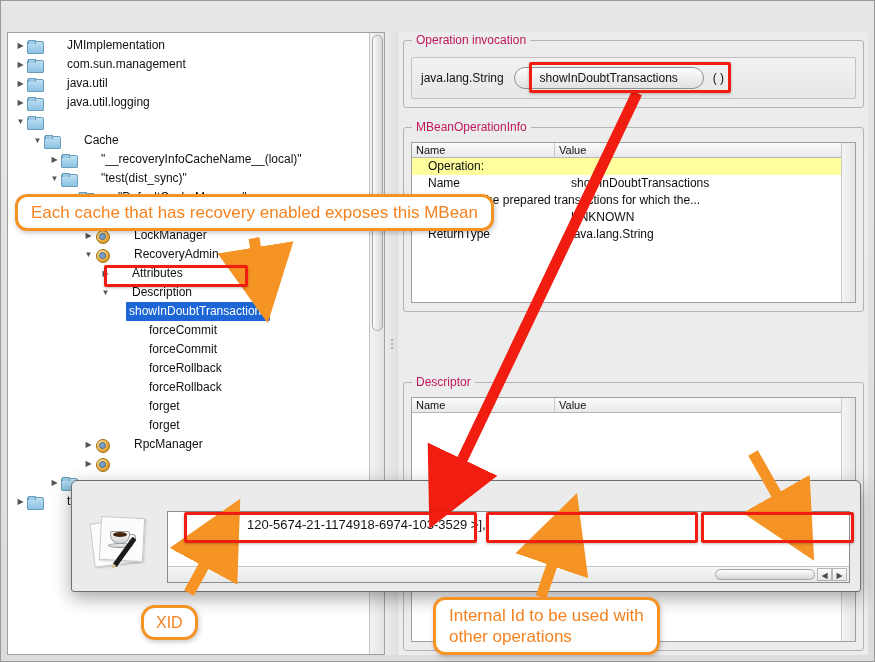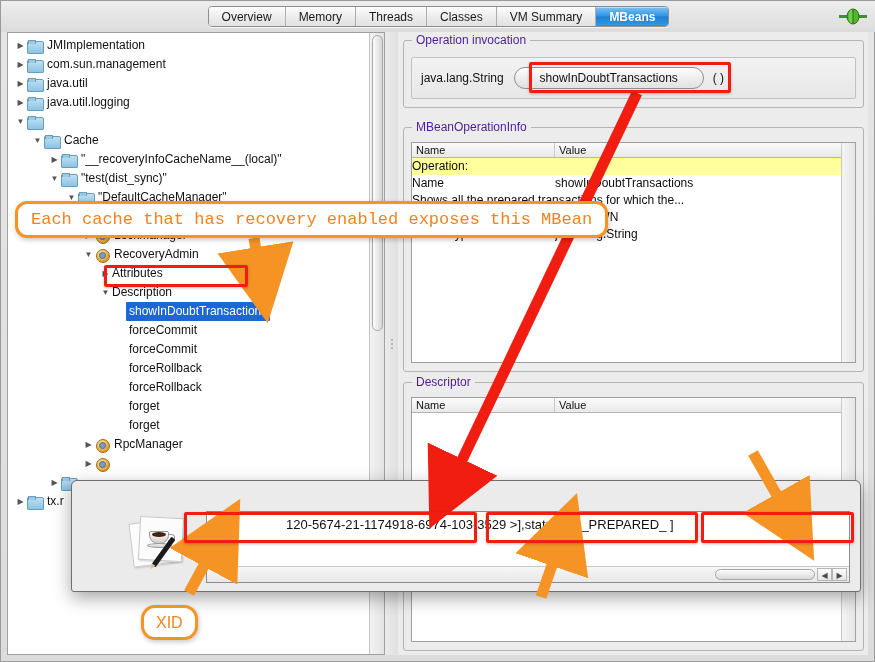--- a/index.html
+++ b/index.html
@@ -86,21 +86,21 @@
   .mbicon:before{
     content:""; position:absolute; left:1px; top:1px; width:12px; height:12px;
     border-radius:50%;
     background: radial-gradient(circle at 35% 30%, #ffe9a0, #e8a93c 60%, #b97d18);
     border:1px solid #9d6c12;
   }
   .mbicon:after{
     content:""; position:absolute; left:4px; top:4px; width:5px;height:5px;
     border-radius:50%; background:#7a9dc2; border:1px solid #4d6f93;
   }
-  .tlabel { line-height:19px; }
+  .tlabel { line-height:19px;margin-left:20px; }
   .tlabel.sel {
     background:#1d66d6; color:#fff; padding:0 3px; margin-left:-3px;
     border-radius:1px;
   }
   
   #tree-vscroll {
     position:absolute; right:0; top:0; width:15px; bottom:0;
     background:linear-gradient(to right,#f2f2f2,#e4e4e4);
     border-left:1px solid #c4c4c4;
   }
@@ -124,58 +124,58 @@
 
   
   #right-pane { position:absolute; left:392px; top:0; right:0; bottom:0; }
 
   .group {
     position:absolute; border:1px solid #b4b4b4; border-radius:3px;
     background:#ececec;
   }
   .group > .legend {
     position:absolute; left:8px; top:-8px; background:#ececec;
-    padding:0 4px; font-size:12px; color:#4c1d95;
+    padding:0 4px; font-size:12px; color:#be185d;
   }
 
   #grp-invocation { left:4px; top:8px; right:4px; height:68px; }
   #invoke-box {
     position:absolute; left:7px; top:16px; right:7px; height:42px;
     background:linear-gradient(#f2f2f2,#e7e7e7);
     border:1px solid #c2c2c2; border-radius:2px;
     display:flex; align-items:center; padding:0 9px;
   }
   #rettype { font-size:12px; color:#111; margin-right:10px; }
   #op-button {
     min-width:190px; height:22px; line-height:21px; text-align:center;
     font-size:12px; color:#121212;
     background:linear-gradient(#fefefe,#ededed 55%,#e2e2e2);
     border:1px solid #8f8f8f; border-radius:11px;
     padding:0 14px; cursor:default;
     box-shadow:0 1px 0 rgba(255,255,255,.8) inset;
   }
   #op-parens { font-size:12px; color:#111; margin-left:9px; }
 
-  #grp-opinfo { left:4px; top:95px; right:4px; height:245px; }
+  #grp-opinfo { left:4px; top:95px; right:4px; height:185px; }
   #grp-descriptor { left:4px; top:350px; right:4px; bottom:4px; }
 
   .tablewrap {
     position:absolute; left:7px; top:14px; right:7px; bottom:8px;
     background:#fff; border:1px solid #9f9f9f; overflow:hidden;
   }
   .thead { display:flex; height:15px;
     background:linear-gradient(#fbfbfb,#e9e9e9);
     border-bottom:1px solid #b5b5b5; font-size:11px; color:#111;
   }
   .thead .th { padding-left:4px; line-height:14px; }
   .thead .th.c1 { width:143px; border-right:1px solid #c8c8c8; }
   .thead .th.c2 { flex:1; }
   .trow2 { display:flex; height:17px; font-size:12px; color:#0d0d0d; }
   .trow2.hl { background:#ffff9e; }
-  .trow2 .td { line-height:17px; padding-left:0; overflow:hidden;
+  .trow2 .td { line-height:17px; padding-left:16px; overflow:hidden;
     white-space:nowrap; text-overflow:ellipsis; }
   .trow2 .td.c1 { width:143px; flex:0 0 143px; }
   .trow2 .td.c2 { flex:1; }
 
   
   .tbl-vscroll {
     position:absolute; right:0; top:0; width:14px; bottom:0;
     background:linear-gradient(to right,#f4f4f4,#e6e6e6);
     border-left:1px solid #cacaca;
   }
@@ -190,21 +190,21 @@
   #dlg-titlebar {
     height:22px; background:linear-gradient(#e9e9e9,#c9c9c9);
     border-bottom:1px solid #9d9d9d; position:relative;
   }
   #dlg-title { position:absolute; left:0; right:0; top:0; line-height:22px;
     text-align:center; font-size:12px; color:#3d3d3d; }
   .dots { position:absolute; left:9px; top:5px; display:flex; gap:6px; }
   .dot { width:12px;height:12px;border-radius:50%;
     background:linear-gradient(#f0f0f0,#d8d8d8); border:1px solid #a6a6a6; }
   #dlg-body { position:absolute; left:0; top:22px; right:0; bottom:0;
-    display:flex;padding-left:39px; }
+    display:flex; }
   #dlg-icon { width:95px; flex:0 0 95px; position:relative; }
   #dlg-field {
     flex:1; margin:8px 10px 8px 0; background:#fff;
     border:1px solid #8c8c8c; position:relative; overflow:hidden;
   }
   #dlg-text {
     position:absolute; left:0; top:2px; right:0; height:22px;
     display:flex; align-items:center; font-size:13px; color:#121212;
     font-family:"Liberation Sans", sans-serif; white-space:nowrap;
   }
@@ -256,37 +256,20 @@
     padding:5px 13px; white-space:pre; font-family:"Liberation Sans", sans-serif;
     box-shadow:1px 2px 5px rgba(0,0,0,.22);
   }
   .callout.small { font-size:16px; padding:4px 12px; border-radius:14px; }
 </style>
 </head>
 <body>
 
 <div id="app-window">
 
-  <div id="tabbar">
-    <div class="tabstrip">
-      <div class="tab">Overview</div>
-      <div class="tab">Memory</div>
-      <div class="tab">Threads</div>
-      <div class="tab">Classes</div>
-      <div class="tab">VM Summary</div>
-      <div class="tab active">MBeans</div>
-    </div>
-    <svg id="conn-indicator" viewBox="0 0 30 17">
-      <rect x="1" y="7" width="9" height="3" fill="#3f8f2a"></rect>
-      <rect x="20" y="7" width="9" height="3" fill="#3f8f2a"></rect>
-      <ellipse cx="15" cy="8.5" rx="6" ry="7.5" fill="#4fb82c" stroke="#2c6b1c" stroke-width="1"></ellipse>
-      <ellipse cx="13" cy="8.5" rx="2.2" ry="7" fill="#79d455" opacity=".85"></ellipse>
-      <line x1="15" y1="1.5" x2="15" y2="15.5" stroke="#2c6b1c" stroke-width="1"></line>
-    </svg>
-  </div>
 
   <div id="content">
 
     <div id="tree-pane">
       <div id="tree-inner">
           <div class="trow" style="padding-left: 6px;">
             <span class="twist">▶</span>
             <span class="folder"></span>
             <span class="tlabel">JMImplementation</span>
           </div>
@@ -480,21 +463,20 @@
             <div class="coffee"></div>
             <div class="handle"></div>
           </div>
           <div class="pencil"></div>
         </div>
       </div>
       <div id="dlg-field">
         <div id="dlg-text" style="padding-left: 79px;">
             <span>120-5674-21-1174918-6974-103-3529 &gt;]</span>
             <span> , </span>
-            <span>status = [ _PREPARED_ ]</span>
           </div>
         <div id="dlg-hscroll">
           <div id="dlg-hthumb"></div>
           <div class="hsbtn" style="right:17px">◀</div>
           <div class="hsbtn" style="right:2px">▶</div>
         </div>
       </div>
     </div>
   </div>
 
@@ -520,18 +502,20 @@
 
       <line x1="540" y1="596" x2="558" y2="544" stroke="#f59325" stroke-width="11" marker-end="url(#orhead)"></line>
     </svg>
 
     <div class="redbox" style="left:528px;top:61px;width:202px;height:31px;"></div>
     <div class="redbox" style="left:103px;top:264px;width:144px;height:22px;"></div>
     <div class="redbox" style="left:183px;top:511px;width:293px;height:31px;"></div>
     <div class="redbox" style="left:485px;top:511px;width:212px;height:31px;"></div>
     <div class="redbox" style="left:700px;top:511px;width:153px;height:31px;"></div>
 
-    <div class="callout" style="left:14px;top:200px;font-family:Liberation Mono, monospace;">Each cache that has recovery enabled exposes this MBean</div>
+    <div class="callout" style="left:14px;top:193px;">Each cache that has recovery enabled exposes this MBean</div>
     <div class="callout small" style="left:140px;top:604px;">XID</div>
+    <div class="callout" style="left:432px;top:596px;">Internal Id to be used with
+other operations</div>
 
   </div>
 
 </div>
 
 </body></html>

